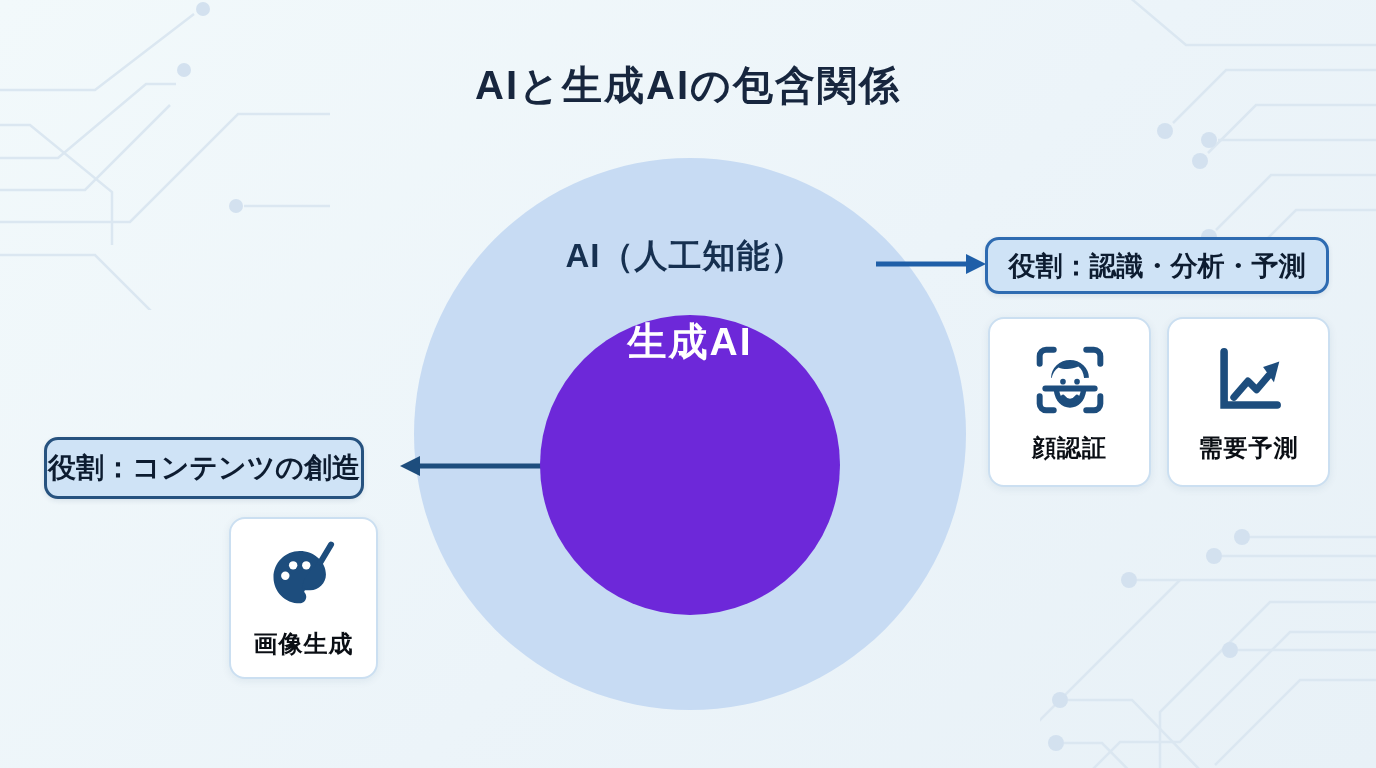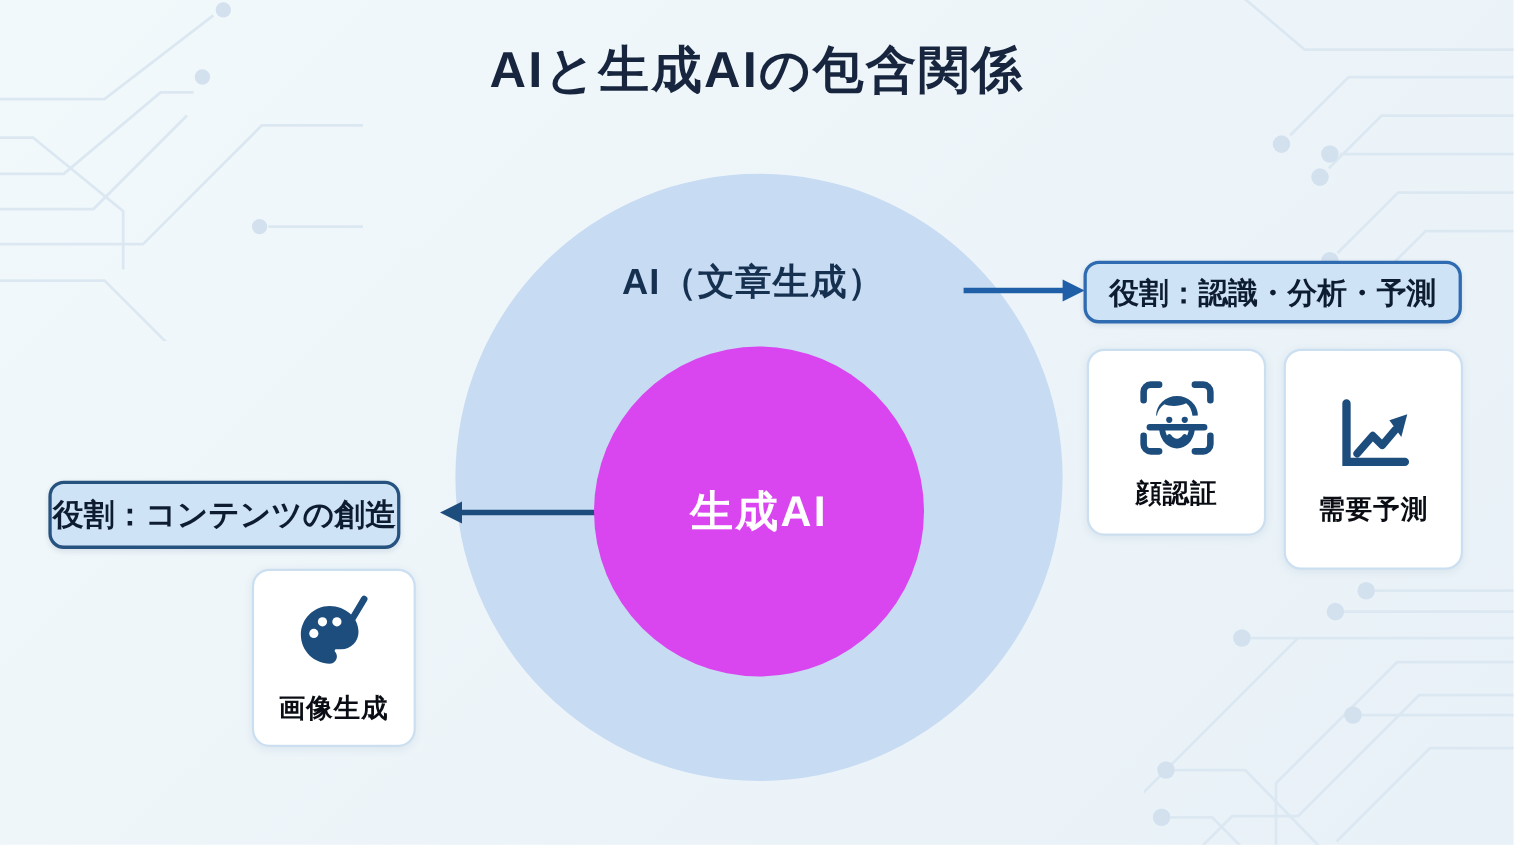--- a/index.html
+++ b/index.html
@@ -9,33 +9,33 @@
     background:linear-gradient(135deg,#f2f9fb 0%,#ecf4f9 55%,#e8f1f7 100%);
     position:relative;
   }
   .stage { position:absolute; inset:0; }
 
   .circuit { position:absolute; pointer-events:none; }
   .circuit path { fill:none; stroke:#dbe7f1; stroke-width:2.5; }
   .circuit circle { fill:#d3e1ef; }
 
   .page-title {
-    position:absolute; left:0; right:0; top:33px;
-    text-align:center; font-size:46px; font-weight:800;
+    position:absolute; left:0; right:0; top:58px;
+    text-align:center; font-size:40px; font-weight:800;
     color:#17263e; letter-spacing:2px;
   }
 
   .outer-circle {
     position:absolute; left:414px; top:158px; width:552px; height:552px;
     border-radius:50%; background:#c7dbf3; z-index:1;
   }
   .inner-circle {
     position:absolute; left:540px; top:315px; width:300px; height:300px;
-    border-radius:50%; background:#d946ef; z-index:3;
-    display:flex; align-items:center; justify-content:center;
+    border-radius:50%; background:#6d28d9; z-index:3;
+    display:flex; align-items:flex-start; justify-content:center;
   }
   .inner-circle span { color:#ffffff; font-size:39px; font-weight:800; letter-spacing:2px; }
 
   .ai-label {
     position:absolute; left:455px; top:234px; width:460px; z-index:4;
     text-align:center; font-size:33px; font-weight:800; color:#163050; letter-spacing:1px;
   }
 
   .arrow { position:absolute; z-index:2; }
   .arrow-right { left:872px; top:248px; }
@@ -50,21 +50,21 @@
   .role-box.right { left:985px; top:237px; width:344px; height:57px; border:3px solid #2e6bb1; font-size:27px; }
   .role-box.left  { left:44px;  top:437px; width:320px; height:62px; border:3px solid #26527f; font-size:28px; }
 
   .card {
     position:absolute; z-index:4; background:#ffffff;
     border:2px solid #cbdff1; border-radius:16px;
     display:flex; flex-direction:column; align-items:center; justify-content:center;
     gap:13px; box-shadow:0 2px 8px rgba(30,60,100,0.08);
   }
   .card-r1 { left:988px;  top:317px; width:163px; height:170px;text-align:center; }
-  .card-r2 { left:1167px; top:317px; width:163px; height:201px; }
+  .card-r2 { left:1167px; top:317px; width:163px; height:170px; }
   .card-l1 { left:52px;   top:517px; width:163px; height:162px; }
   .card-l2 { left:229px;  top:517px; width:149px; height:162px; }
   .card-label { font-size:24px; font-weight:800; color:#0a0e14; letter-spacing:1px; }
   .icon { width:78px; height:78px; }
 </style>
 </head>
 <body>
 
 <div class="stage">
 
@@ -109,21 +109,21 @@
     <path d="M-10 240 L140 90"></path>
     <path d="M28 210 H92 L160 280"></path>
       <circle cx="20" cy="210" r="8"></circle>
     <path d="M24 253 H62 L128 320"></path>
       <circle cx="16" cy="253" r="8"></circle>
   </svg>
 
   <h1 class="page-title">AIと生成AIの包含関係</h1>
 
   <div class="outer-circle"></div>
-  <div class="ai-label">AI（文章生成）</div>
+  <div class="ai-label">AI（人工知能）</div>
   <div class="inner-circle">
     <span>生成AI</span>
   </div>
 
   <svg class="arrow arrow-right" width="118" height="32" viewBox="0 0 118 32">
     <path d="M4 16 H96" stroke="#1f5fa8" stroke-width="5" fill="none"></path>
     <polygon points="94,6 114,16 94,26" fill="#1f5fa8"></polygon>
   </svg>
   <svg class="arrow arrow-left" width="152" height="32" viewBox="0 0 152 32">
     <path d="M148 16 H24" stroke="#1d4d7d" stroke-width="5" fill="none"></path>

